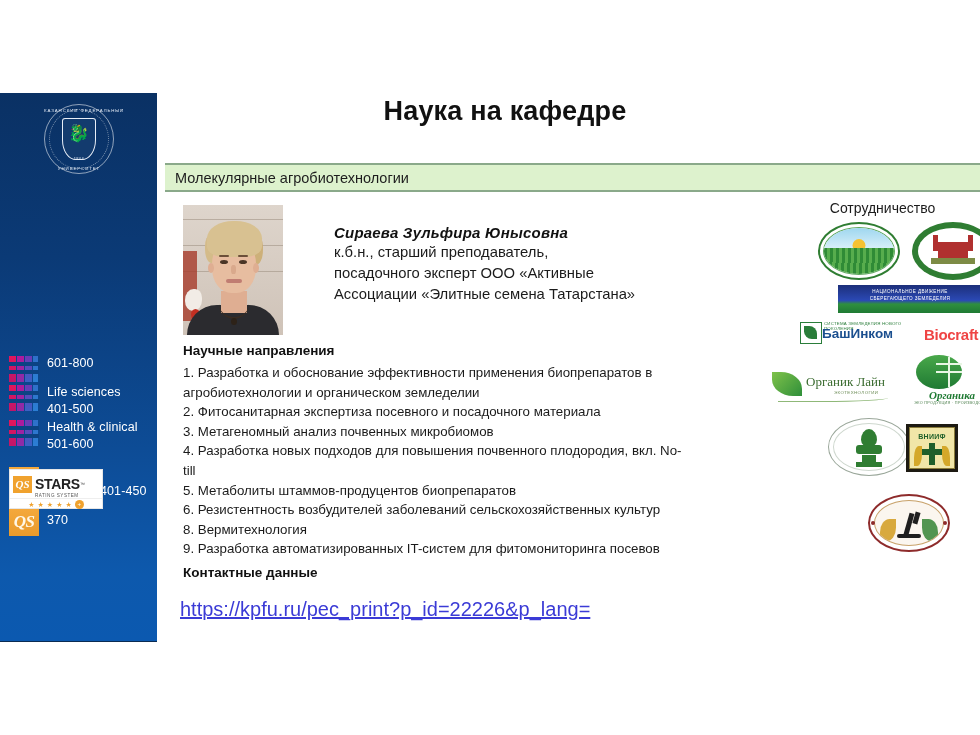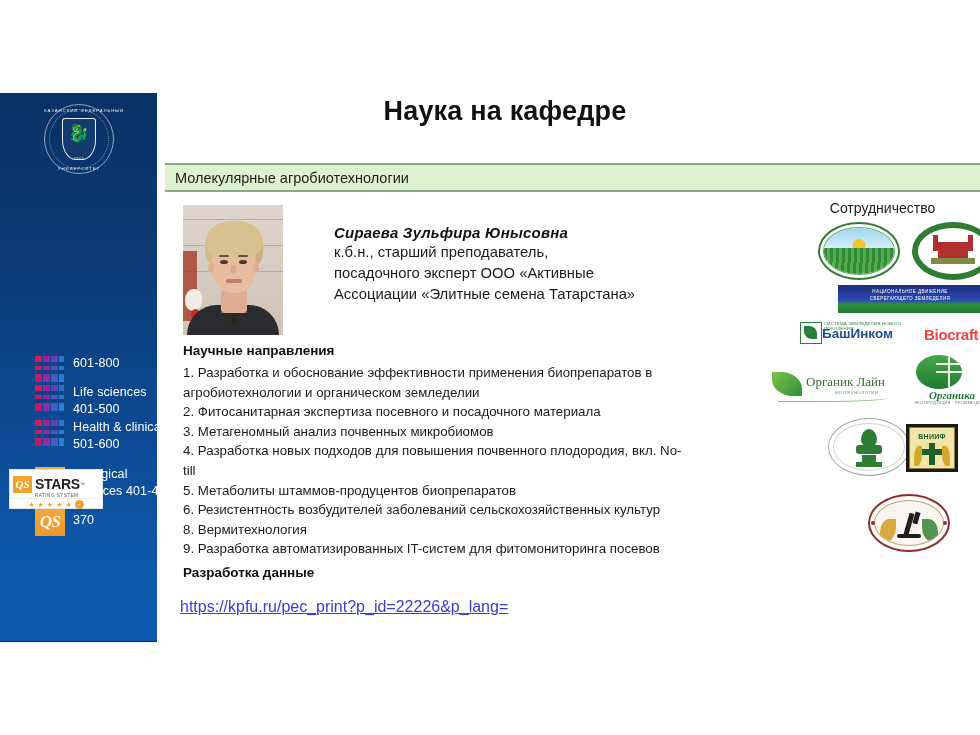--- a/index.html
+++ b/index.html
@@ -42,21 +42,21 @@
     font-size:4px;letter-spacing:.4px;color:#dbe6f4;
   }
   .kfu-seal .arc{
     position:absolute;left:0;right:0;text-align:center;
     font-size:4.4px;letter-spacing:.9px;color:#e6edf7;white-space:nowrap;
   }
   .kfu-seal .arc-top{top:4px;}
   .kfu-seal .arc-bot{bottom:3px;}
 
   
-  .rank-list{position:absolute;left:0;top:262px;width:157px;padding-left:26px;}
+  .rank-list{position:absolute;left:0;top:262px;width:157px;}
   .rank-row{
     position:relative;display:flex;align-items:flex-start;
     margin:0 0 8px 0;padding-left:9px;
   }
   .rank-row.tight{margin-bottom:2px;}
   .the-mark{
     width:30px;height:26px;flex:0 0 30px;margin-top:1px;position:relative;
   }
   .the-mark i{position:absolute;bottom:0;display:block;}
   .the-mark .b1{left:0;width:7px;height:26px;background:linear-gradient(180deg,#e3165b 0%,#c0166a 100%);}
@@ -153,21 +153,21 @@
   .directions{
     position:absolute;left:183px;top:363px;width:560px;
     font-size:13.3px;line-height:19.6px;color:#1b1b1b;
   }
   .directions div{margin:0;}
 
   .contacts-head{
     position:absolute;left:183px;top:565px;font-size:13.5px;font-weight:bold;color:#111;
   }
   .contact-link{
-    position:absolute;left:180px;top:598px;font-size:16px;color:#3b3bd6;
+    position:absolute;left:180px;top:598px;font-size:20px;color:#3b3bd6;
     text-decoration:underline;
   }
 
   
   .coop-title{
     position:absolute;left:790px;top:200px;width:185px;text-align:center;
     font-size:14px;color:#1b1b1b;
   }
   .logo{position:absolute;padding-left:24px;}
   .lg-field{left:818px;top:222px;width:58px;height:58px;}
@@ -377,21 +377,21 @@
     <div>2. Фитосанитарная экспертиза посевного и посадочного материала</div>
     <div>3. Метагеномный анализ почвенных микробиомов</div>
     <div>4. Разработка новых подходов для повышения почвенного плодородия, вкл. No-</div>
     <div>till</div>
     <div>5. Метаболиты штаммов-продуцентов биопрепаратов</div>
     <div>6. Резистентность возбудителей заболеваний сельскохозяйственных культур</div>
     <div>8. Вермитехнология</div>
     <div>9. Разработка автоматизированных IT-систем для фитомониторинга посевов</div>
   </div>
 
-  <div class="contacts-head">Разработка данные</div>
+  <div class="contacts-head">Контактные данные</div>
   <a class="contact-link" href="#">https://kpfu.ru/pec_print?p_id=22226&amp;p_lang=</a>
 
   <div class="coop-title">Сотрудничество</div>
 
   <div class="logo lg-field">
     <div class="outer"></div>
     <div class="mid">
         <div class="sky"></div>
         <div class="sun"></div>
         <div class="ground"></div>

